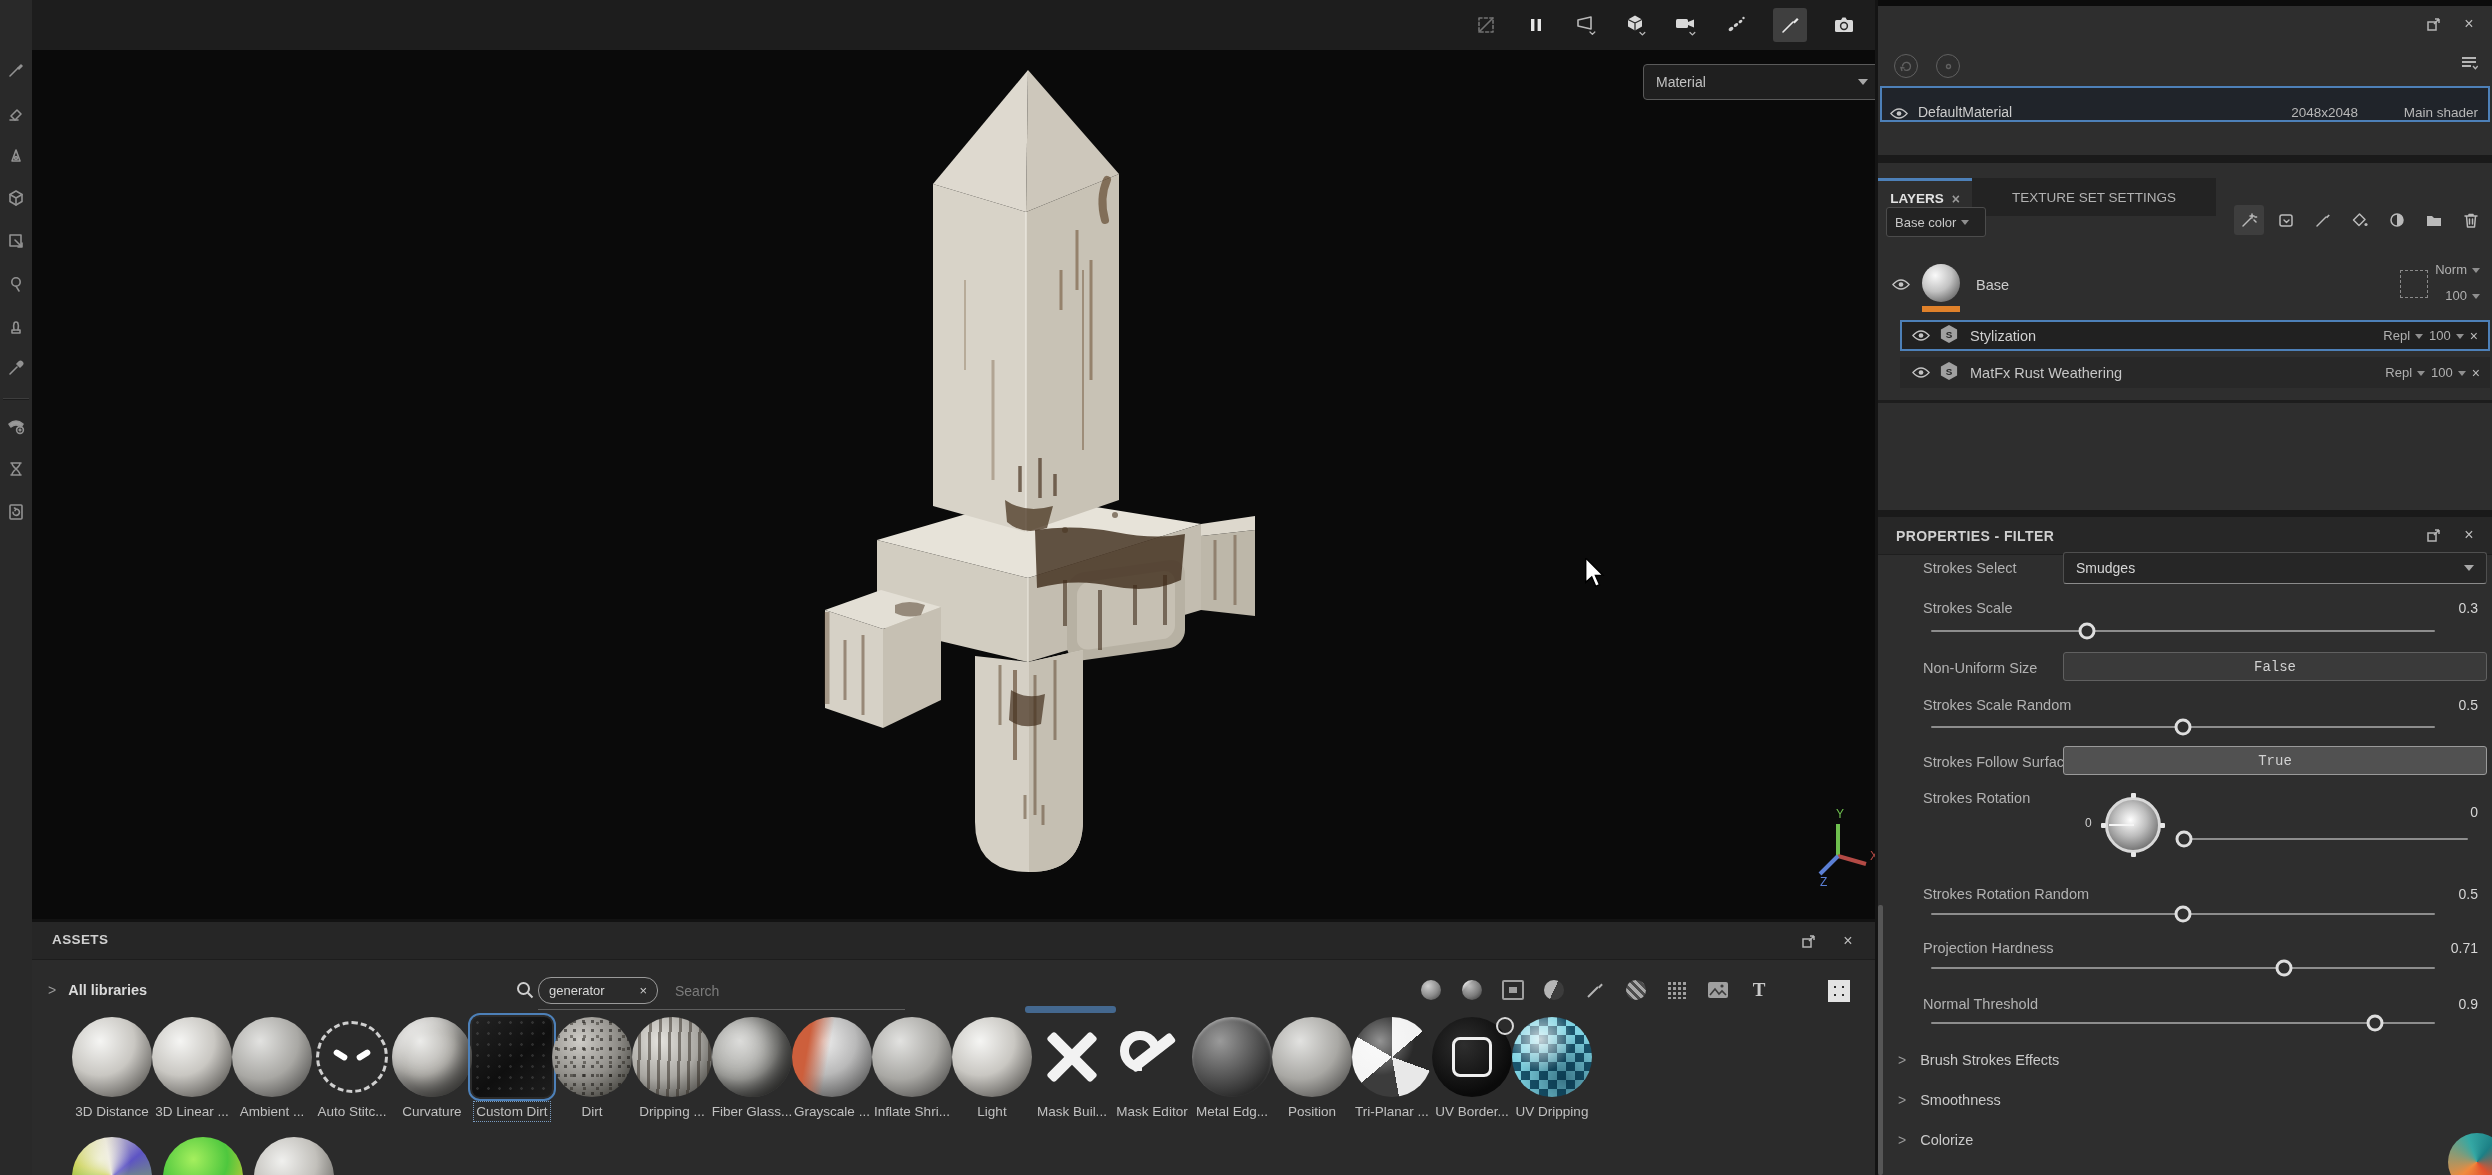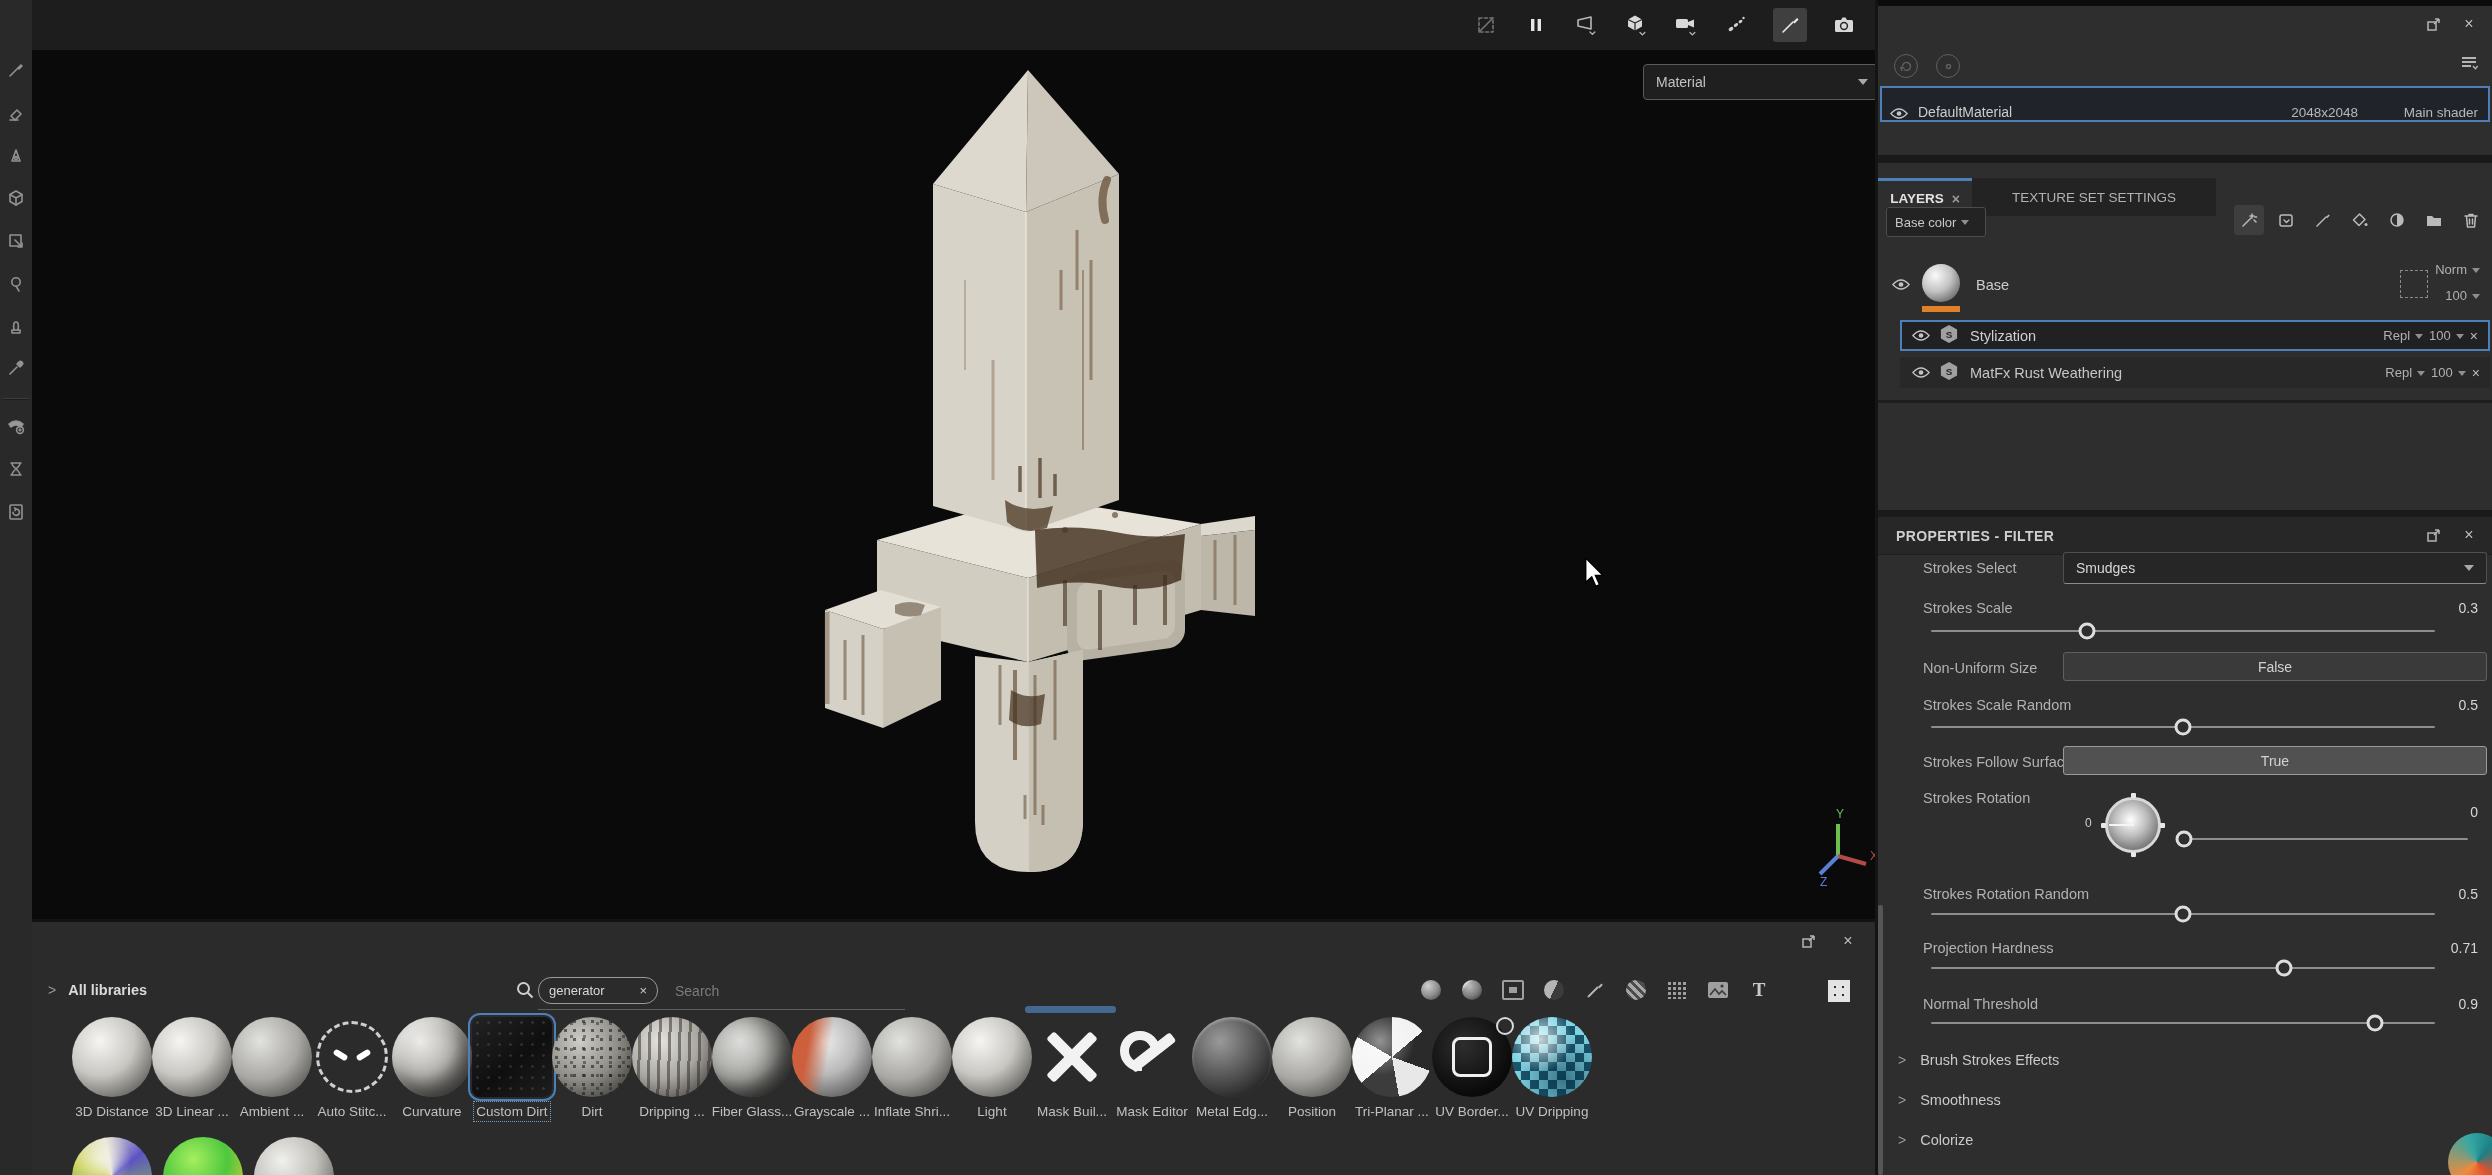--- a/index.html
+++ b/index.html
@@ -45,21 +45,21 @@
   .lt.hl{background:#3e3e3e;}
   .layer-thumb{width:38px;height:38px;border-radius:50%;background:radial-gradient(circle at 35% 30%,#fafafa,#c2c2c2 45%,#6e6e6e 80%,#3a3a3a);}
   .sublayer{position:absolute;left:22px;right:2px;height:31px;display:flex;align-items:center;box-sizing:border-box;}
   .sub-right{margin-left:auto;display:flex;align-items:center;gap:6px;padding-right:10px;font-size:13px;color:#b0b0b0;}
   .dashedbox{width:26px;height:26px;border:1px dashed #8a8a8a;}
   
   .prow-label{position:absolute;left:45px;color:#b2b2b2;font-size:14.5px;}
   .pval{position:absolute;right:14px;color:#d6d6d6;font-size:14px;}
   .slider{position:absolute;height:2px;background:#8d8d8d;border-radius:1px;}
   .knob{position:absolute;top:1px;width:17px;height:17px;border:3px solid #dedede;border-radius:50%;background:#2e2e2e;transform:translate(-50%,-50%);box-sizing:border-box;}
-  .pbtn{position:absolute;left:185px;width:424px;height:29px;background:#3a3a3a;border:1px solid #606060;border-radius:3px;color:#d2d2d2;display:flex;align-items:center;justify-content:center;font-size:14px;box-sizing:border-box;}
+  .pbtn{position:absolute;left:185px;width:424px;height:29px;background:#3a3a3a;border:1px solid #606060;border-radius:3px;color:#d2d2d2;display:flex;align-items:center;justify-content:center;font-size:14px;box-sizing:border-box;font-family:Liberation Mono, monospace;}
   .pbtn.on{background:#515151;border-color:#9a9a9a;}
   .pselect{position:absolute;left:185px;width:424px;height:32px;background:#262626;border:1px solid #4f4f4f;border-bottom-color:#8b8b8b;border-radius:3px;display:flex;align-items:center;padding:0 12px;font-size:14px;color:#d6d6d6;box-sizing:border-box;}
   .pselect .tri{margin-left:auto;}
   .dial{position:absolute;left:227px;top:797px;width:56px;height:56px;border-radius:50%;border:3px solid #d8d8d8;background:radial-gradient(circle at 45% 40%,#ffffff,#bdbdbd 40%,#6f6f6f 78%,#4a4a4a);box-sizing:border-box;}
   .dial::after{content:"";position:absolute;left:1px;top:24px;width:25px;height:2px;background:#f5f5f5;}
   .dial .tick{position:absolute;width:5px;height:5px;background:#e8e8e8;border-radius:1px;}
   .sect{position:absolute;left:20px;display:flex;align-items:center;gap:14px;color:#c9c9c9;font-size:14.5px;}
   .sect .chev{color:#9a9a9a;font-size:14px;}
   #prop-scroll{position:absolute;left:0;top:905px;width:5px;height:270px;background:#565656;border-radius:2px;}
   #corner-logo{position:absolute;right:-14px;bottom:-16px;width:58px;height:58px;border-radius:50%;background:conic-gradient(from 140deg,#e2512e,#f08a3c 90deg,#35a8a4 200deg,#1c7f85 260deg,#e2512e 360deg);}
@@ -564,20 +564,23 @@
     <div class="sect" style="top:1132px">
       <span class="chev">&gt;</span>
       <span>Colorize</span>
     </div>
 
     <div id="prop-scroll"></div>
     <div id="corner-logo"></div>
   </div>
 
   <div id="assets">
+    <div id="assets-header">
+      <span id="assets-title">ASSETS</span>
+    </div>
     <div class="hicon" style="top:8px;right:56px">
         <svg width="15" height="15" viewBox="0 0 15 15">
           <rect x="2" y="5" width="8" height="8"></rect>
           <path d="M8,7 L13,2 M13,2 h-4 M13,2 v4"></path>
         </svg>
       </div>
     <div class="hicon" style="top:8px;right:16px">
         <span class="xglyph">×</span>
       </div>
 

